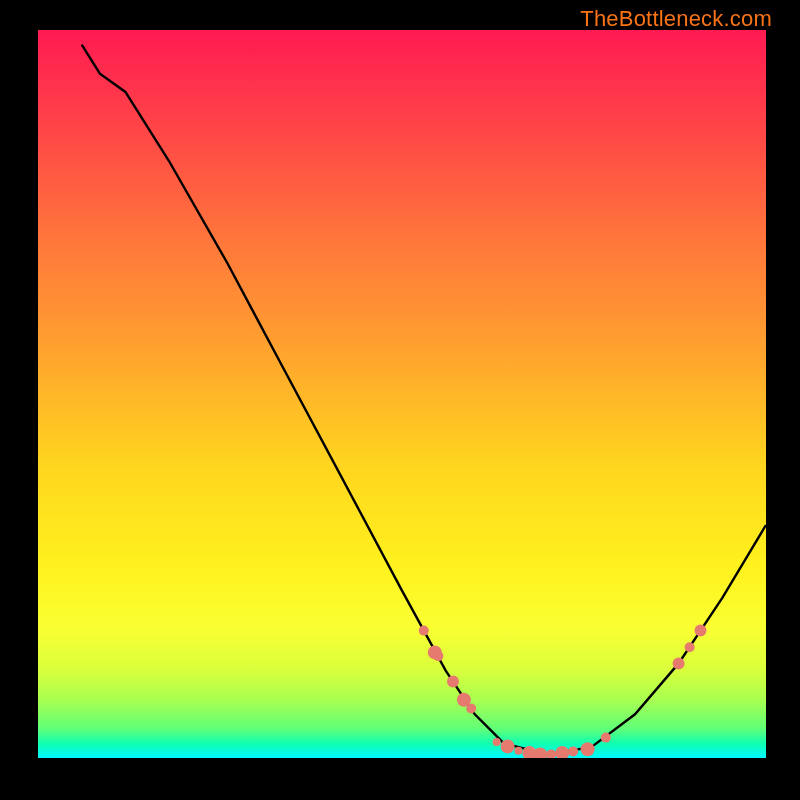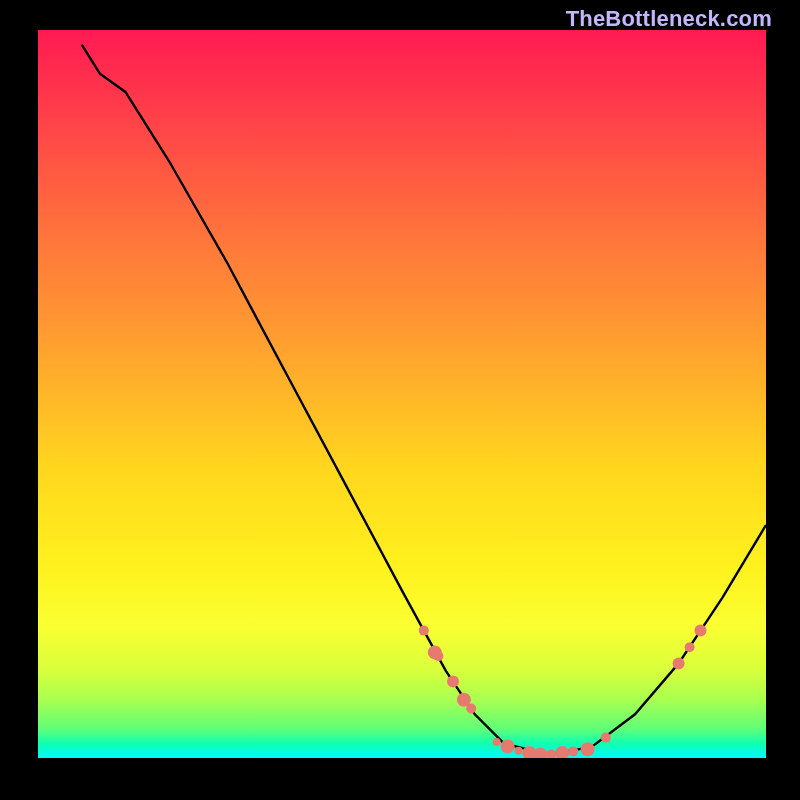--- a/index.html
+++ b/index.html
@@ -47,23 +47,23 @@
   );
 }
 svg.lines {
   position: absolute;
   left: 0; top: 0; width: 728px; height: 728px;
 }
 .watermark {
   position: absolute;
   top: 6px;
   right: 28px;
-  color: #c4b5fd;
+  color: #f97316;
   font-size: 22px;
-  font-weight: 700;
+  font-weight: 400;
   letter-spacing: 0.2px;
 }
 </style>
 </head>
 <body>
 
 <div class="frame">
   <div class="watermark">TheBottleneck.com</div>
   <div class="plot">
     <div class="gradient"></div>

